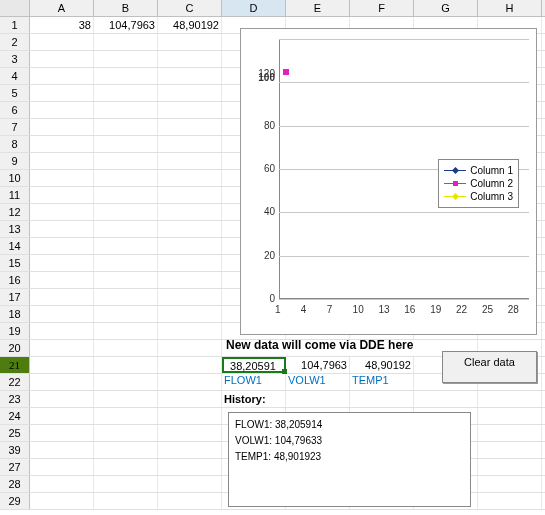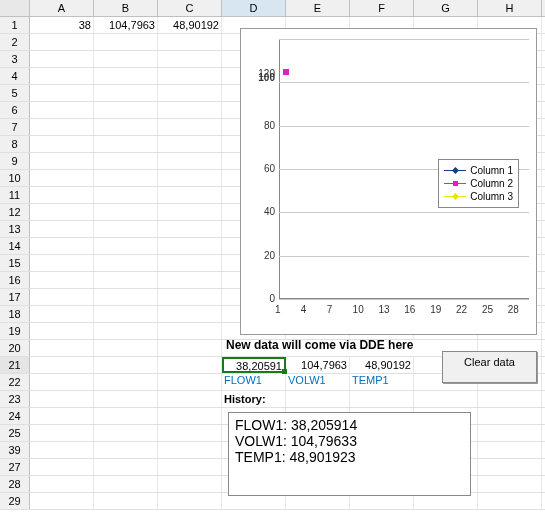--- a/index.html
+++ b/index.html
@@ -9,46 +9,46 @@
   
   
   .col-headers { display: flex; height: 17px; border-bottom: 1px solid #c0c0c0; background: #f0f0f0; }
   .corner { width: 30px; background: #e8e8e8; border-right: 1px solid #c0c0c0; }
   .col-h { width: 64px; text-align: center; line-height: 17px; border-right: 1px solid #c0c0c0; background: #f0f0f0; font-size: 11px; color: #000; }
   .col-h.sel { background: #d8e6f2; }
   
   
   .row { display: flex; height: 17px; border-bottom: 1px solid #e0e0e0; }
   .row-h { width: 30px; text-align: center; line-height: 17px; background: #f0f0f0; border-right: 1px solid #c0c0c0; font-size: 11px; }
-  .row-h.sel { background: #e5e5e5; }
+  .row-h.sel { background: #4d7c0f; font-family: Liberation Serif, serif; }
   .cell { width: 64px; line-height: 17px; border-right: 1px solid #e8e8e8; padding-right: 2px; text-align: right; font-size: 11px; overflow: visible; white-space: nowrap; }
   .cell.left { text-align: left; padding-left: 2px; padding-right: 0; }
   .cell.blue { color: #0070c0; margin-top: 32px; }
-  .cell.selected { border: 2px solid #1a7a1a; line-height: 15px; position: relative; z-index: 5; }
+  .cell.selected { border: 2px solid #1a7a1a; line-height: 15px; position: relative; z-index: 5; text-align: center; }
   .cell.selected::after { content: ''; position: absolute; right: -3px; bottom: -3px; width: 5px; height: 5px; background: #1a7a1a; }
   
   
   .chart-box { position: absolute; left: 240px; top: 28px; width: 297px; height: 307px; background: #fff; border: 1px solid #9a9a9a; z-index: 20; }
   .plot-area { position: absolute; left: 38px; top: 10px; width: 250px; height: 260px; }
   .grid-line { position: absolute; left: 0; width: 100%; border-top: 1px solid #c8c8c8; }
   .y-axis-lbl { position: absolute; left: -28px; width: 24px; text-align: right; font-size: 10px; color: #333; }
   .x-axis-lbl { position: absolute; bottom: -16px; font-size: 10px; color: #333; }
   .axis-line-y { position: absolute; left: 0; top: 0; bottom: 0; border-left: 1px solid #888; }
   .axis-line-x { position: absolute; left: 0; right: 0; bottom: 0; border-top: 1px solid #888; }
   .data-pt { position: absolute; width: 6px; height: 6px; background: #e020c0; }
   .legend { position: absolute; right: 10px; top: 120px; background: #fff; border: 1px solid #888; padding: 3px 5px; font-size: 10px; }
   .leg-row { display: flex; align-items: center; gap: 4px; margin: 2px 0; }
   .leg-mark { width: 22px; height: 8px; display: flex; align-items: center; justify-content: center; position: relative; }
   .leg-line { width: 22px; height: 0; border-top: 1px solid; position: absolute; }
   .leg-sq { width: 5px; height: 5px; position: absolute; }
   
   
   .overlay-text { position: absolute; font-family: Arial; z-index: 15; background: transparent; }
   .btn { position: absolute; width: 95px; height: 32px; background: #f0f0f0; border: 1px solid #888; font-size: 11px; text-align: center; line-height: 21px; z-index: 25; box-shadow: 1px 1px 0 #999; cursor: pointer; }
-  .hist-box { position: absolute; left: 228px; top: 412px; width: 243px; height: 84px; border: 1px solid #888; background: #fff; padding: 4px 6px; font-size: 14px; line-height: 16px; z-index: 15; text-align: left; }
+  .hist-box { position: absolute; left: 228px; top: 412px; width: 243px; height: 95px; border: 1px solid #888; background: #fff; padding: 4px 6px; font-size: 10px; line-height: 16px; z-index: 15; text-align: left; }
 </style>
 </head>
 <body>
 
 <div class="sheet">
   <div class="col-headers">
     <div class="corner"></div>
     <div class="col-h">A</div>
     <div class="col-h">B</div>
     <div class="col-h">C</div>

